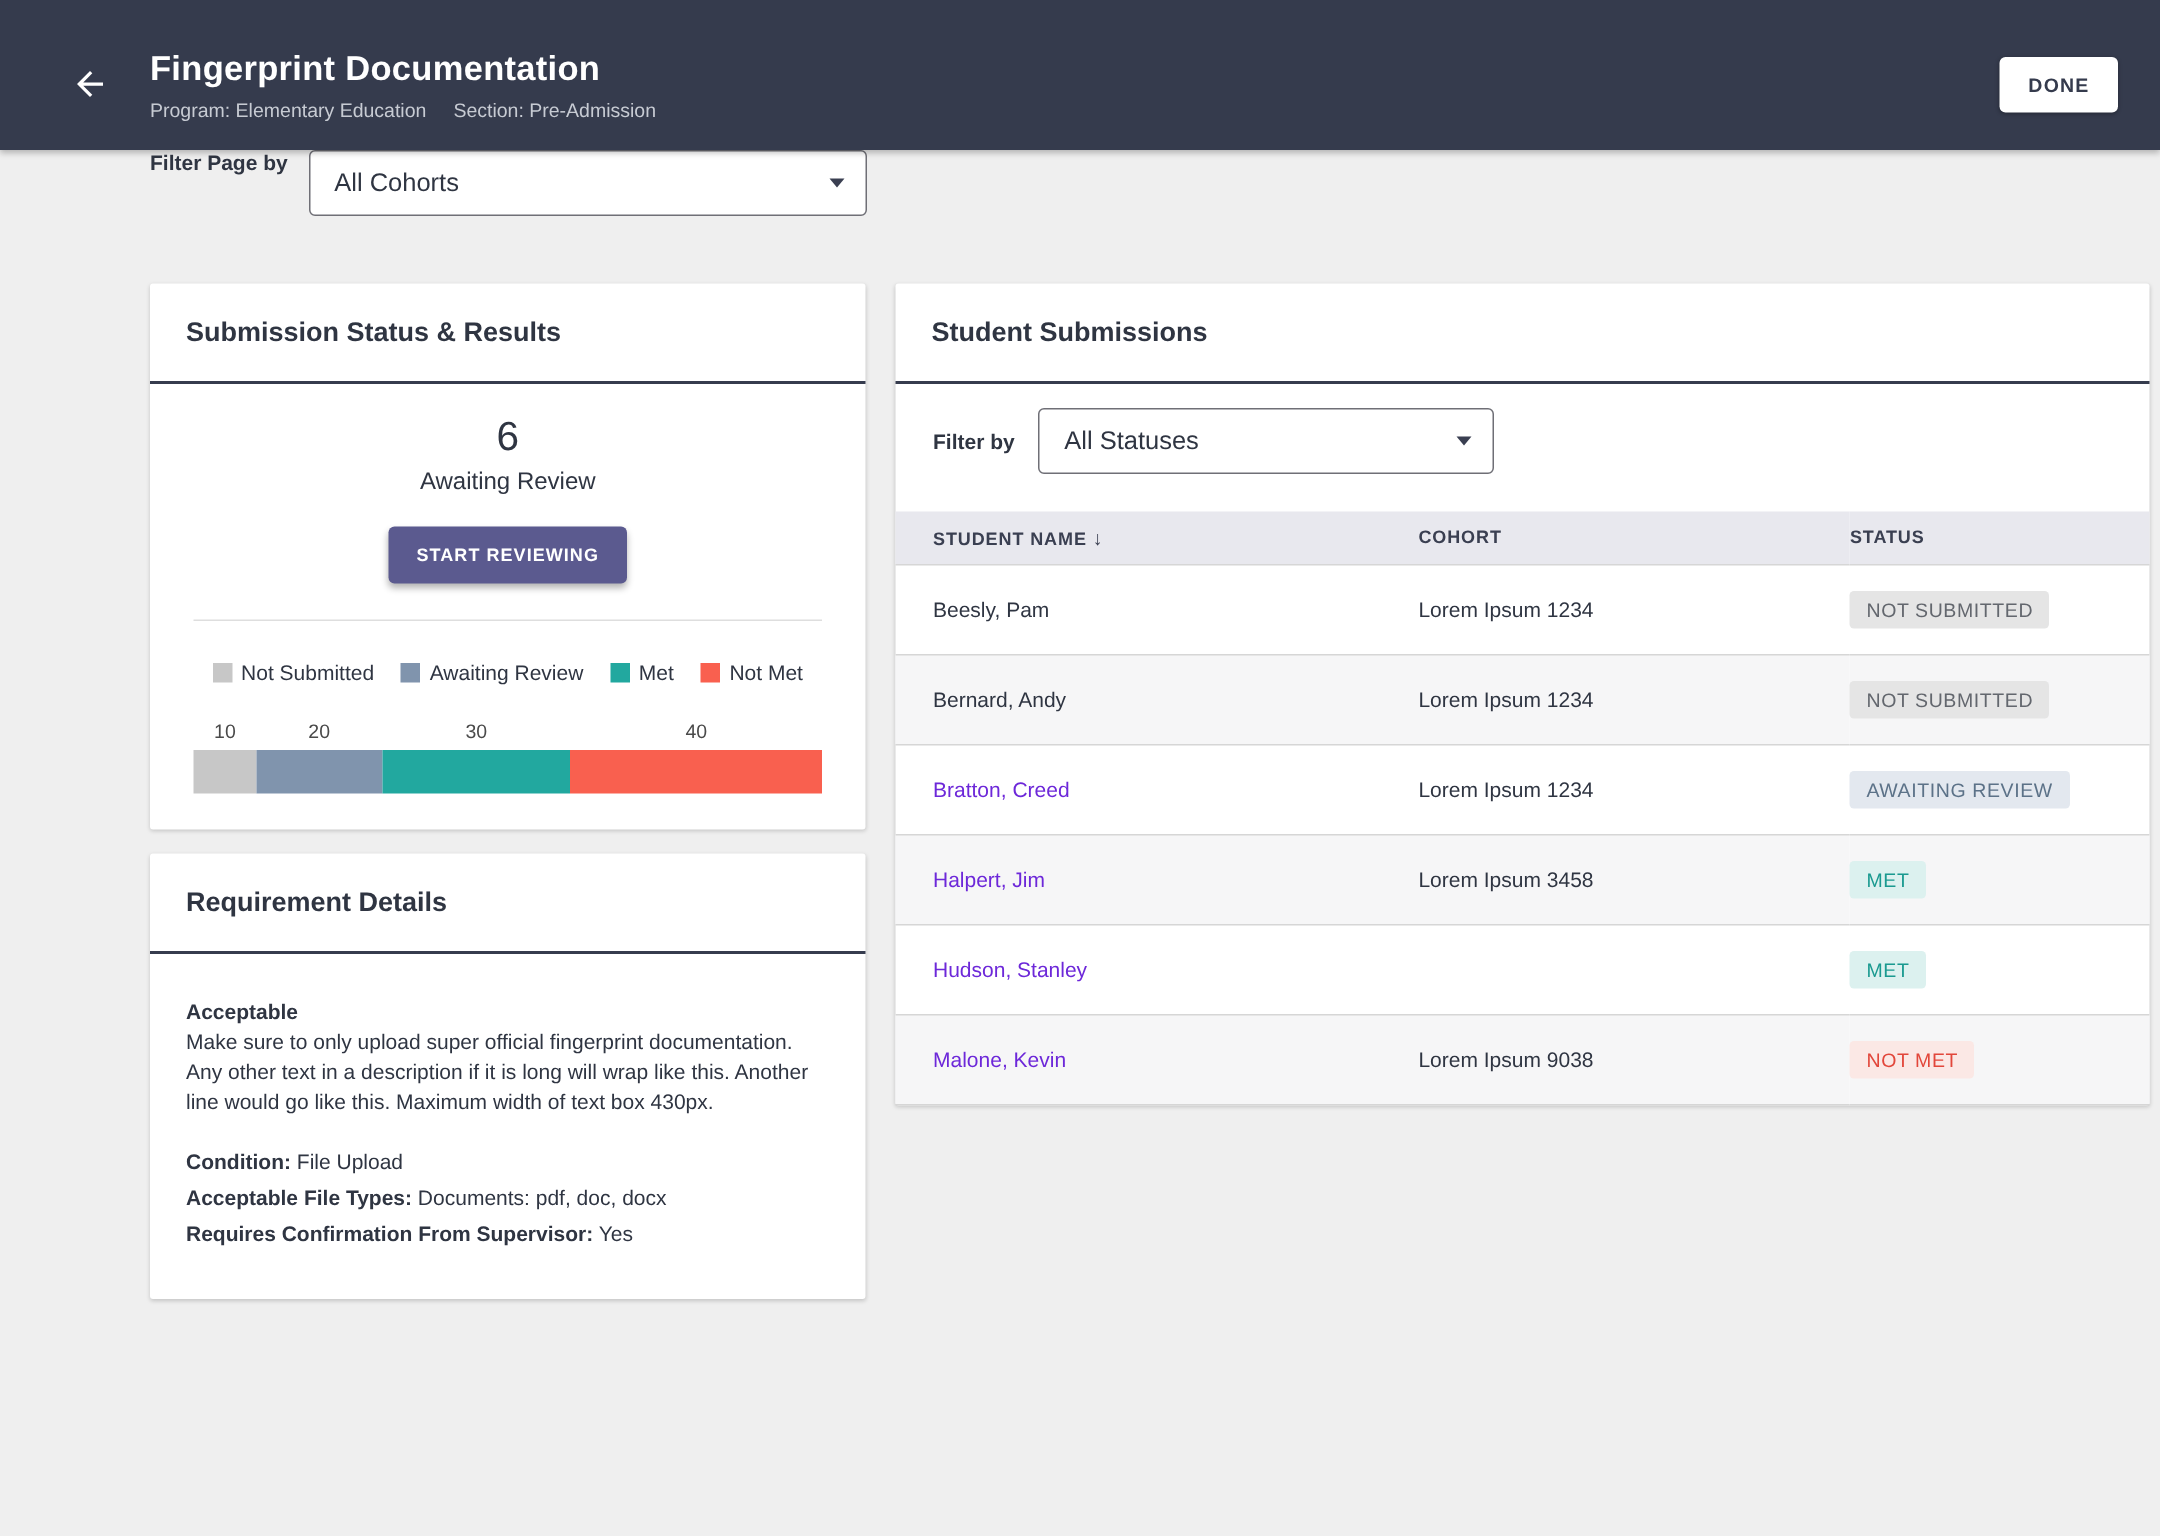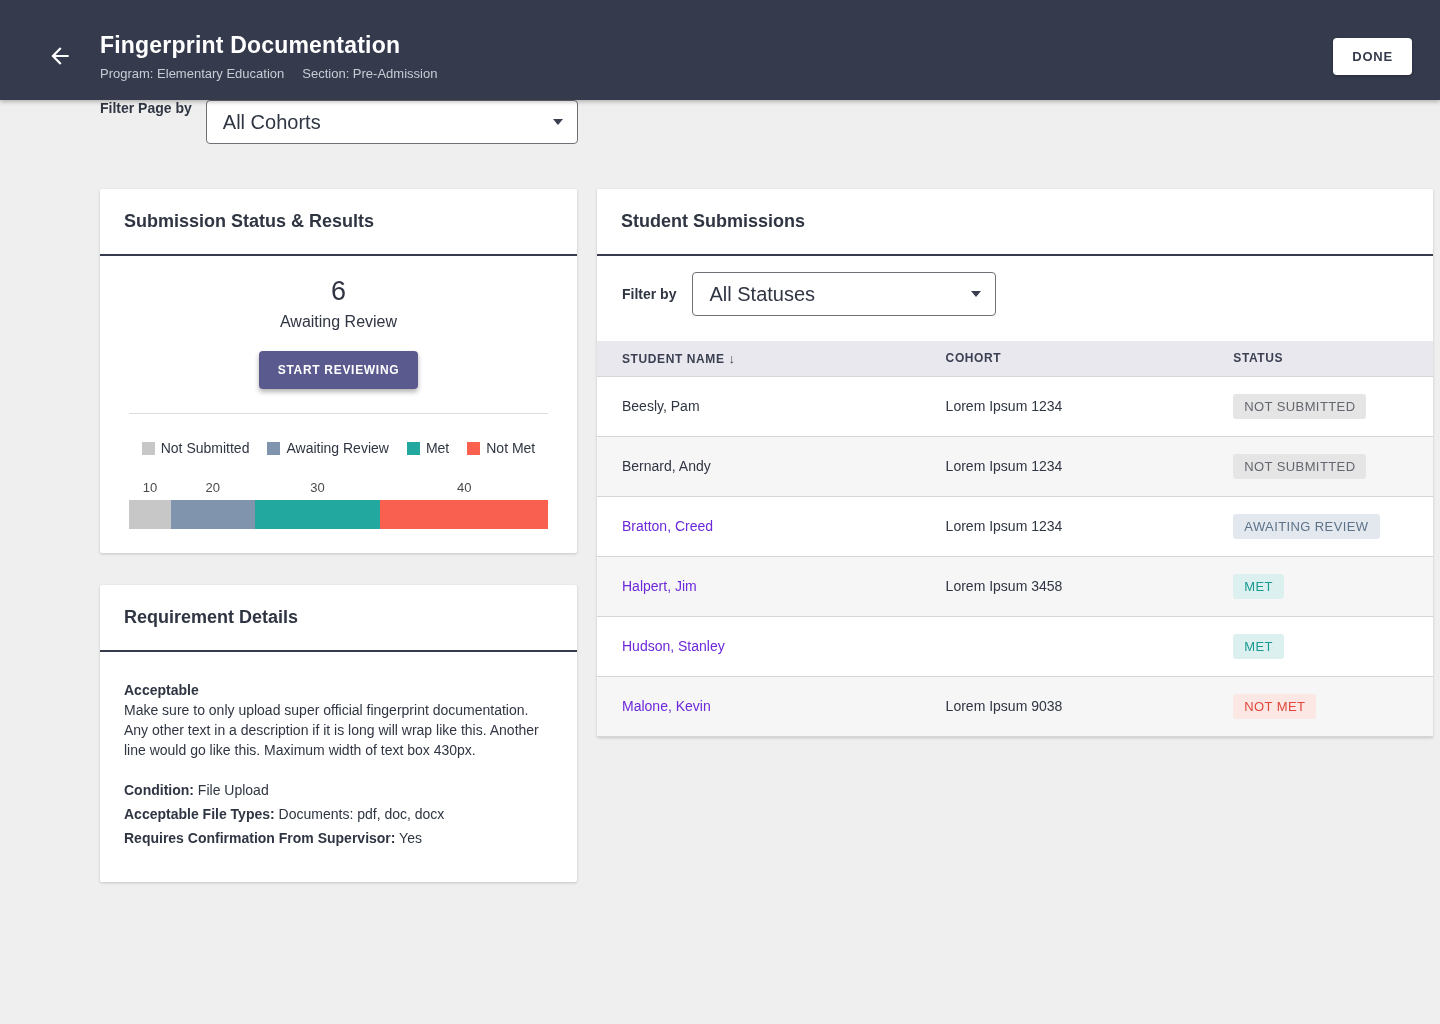--- a/index.html
+++ b/index.html
@@ -8,28 +8,28 @@
   
   .app-header { height:100px; background:#353B4D; display:flex; align-items:center; padding:12px 28px 0 40px; box-shadow:0 2px 4px rgba(0,0,0,.25); position:relative; z-index:5; }
   .back-btn { background:none; border:none; cursor:pointer; width:40px; height:40px; display:flex; align-items:center; justify-content:center; margin-right:20px; }
   .titles h1 { color:#FFFFFF; font-size:23px; font-weight:700; letter-spacing:.2px; }
   .subtitle { margin-top:7px; font-size:13px; color:#C7CBD3; display:flex; gap:18px; }
   .done-btn { margin-left:auto; background:#FFFFFF; color:#353B4D; border:none; border-radius:4px; font-size:13px; font-weight:700; letter-spacing:.8px; padding:11px 19px; cursor:pointer; box-shadow:0 1px 3px rgba(0,0,0,.3); font-family:inherit; }
 
   
   .filterbar { height:66px; display:flex; align-items:flex-start; padding-left:100px; background:#EFEFEF; }
   .flabel { font-size:14px; font-weight:700; color:#2F3542; margin-right:14px; }
-  .select { position:relative; background:#FFFFFF; border:1px solid #6F6F76; border-radius:4px; height:44px; display:flex; align-items:center; padding:0 36px 0 16px; font-size:20px; cursor:pointer; }
+  .select { position:relative; background:#FFFFFF; border:1px solid #6F6F76; border-radius:4px; height:44px; display:flex; align-items:center; padding:0 36px 0 16px; font-size:17px; cursor:pointer; }
   .select .chev { position:absolute; right:14px; top:50%; margin-top:-3px; width:0; height:0; border-left:5px solid transparent; border-right:5px solid transparent; border-top:6px solid #3A3F51; }
   .select-cohorts { width:372px; }
   .select-statuses { width:304px; }
 
   
   .main { display:flex; gap:20px; padding:23px 0 60px 100px; align-items:flex-start; }
-  .col-left { width:477px; display:flex; flex-direction:column; gap:32px; }
+  .col-left { width:477px; display:flex; flex-direction:column; gap:16px; }
   .col-right { width:836px; }
 
   .card { background:#FFFFFF; border-radius:2px; box-shadow:0 1px 3px rgba(0,0,0,.18); }
   .card-header { padding:22px 24px; font-size:18px; font-weight:700; color:#2F3542; border-bottom:2px solid #363C4E; }
 
   
   .status-body { text-align:center; padding:20px 0 24px; }
   .big-count { font-size:27px; font-weight:400; color:#2F3542; }
   .count-label { font-size:16px; margin-top:6px; }
   .review-btn { margin-top:20px; background:#5B5A8F; color:#FFFFFF; border:none; border-radius:4px; font-size:12px; font-weight:700; letter-spacing:.7px; padding:12px 19px; cursor:pointer; box-shadow:0 3px 5px rgba(0,0,0,.3); font-family:inherit; }

